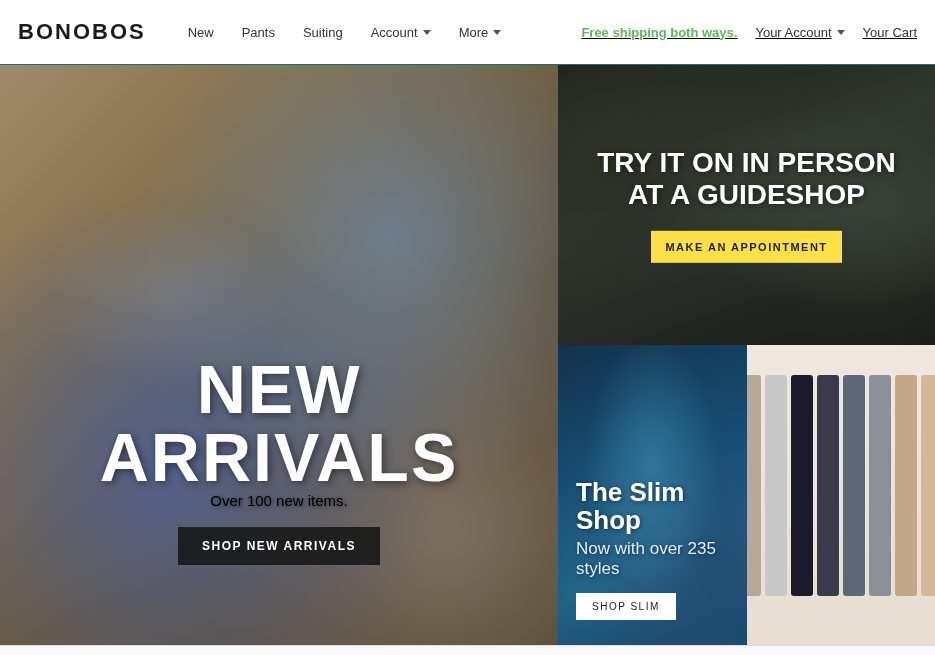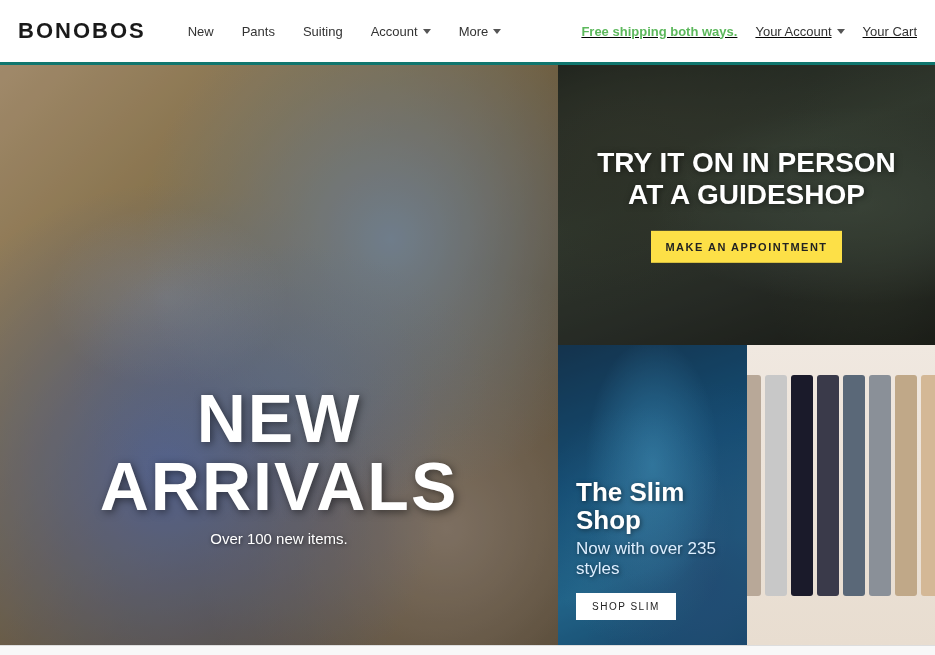--- a/index.html
+++ b/index.html
@@ -3,21 +3,21 @@
   <meta charset="utf-8">
   <style>
     * { margin: 0; padding: 0; box-sizing: border-box; }
     body { font-family: Arial, Helvetica, sans-serif; width: 935px; background: #fff; }
 
     
     header {
       display: flex;
       align-items: center;
       height: 65px;
-      border-bottom: 3px solid #0f766e;
+      border-bottom: 1px solid #0f766e;
       padding: 0 18px;
     }
     .logo {
       font-size: 22px;
       font-weight: 900;
       letter-spacing: 2px;
       color: #1a1a1a;
       margin-right: 28px;
       text-transform: uppercase;
     }
@@ -119,22 +119,22 @@
       font-size: 68px;
       font-weight: 900;
       color: #fff;
       line-height: 1;
       text-transform: uppercase;
       text-shadow: 2px 2px 8px rgba(0,0,0,0.5);
       letter-spacing: 2px;
     }
     .hero-subtitle {
       font-size: 15px;
-      color: #ffffff;
-      margin: 10px 0 18px;
+      color: #000000;
+      margin: 1px 0 18px;
       text-shadow: 1px 1px 4px rgba(0,0,0,0.6);
     }
     .hero-btn {
       display: inline-block;
       background: rgba(20,20,20,0.85);
       color: #fff;
       font-size: 12px;
       font-weight: bold;
       letter-spacing: 1.5px;
       padding: 12px 24px;
@@ -346,20 +346,21 @@
 
   <div class="hero-panel">
     <div class="hero-bg"></div>
     <div class="hero-overlay"></div>
     <div class="hero-content">
       <div class="hero-title">
         <span>NEW</span><br>
         <span>ARRIVALS</span>
       </div>
       <div class="hero-subtitle">Over 100 new items.</div>
+      <button class="hero-btn">SHOP NEW ARRIVALS</button>
     </div>
   </div>
 
   <div class="guideshop-panel">
     <div class="guideshop-bg"></div>
     <div class="guideshop-overlay"></div>
     <div class="guideshop-content">
       <div class="guideshop-title">TRY IT ON IN PERSON AT A GUIDESHOP</div>
       <button class="guideshop-btn">MAKE AN APPOINTMENT</button>
     </div>

